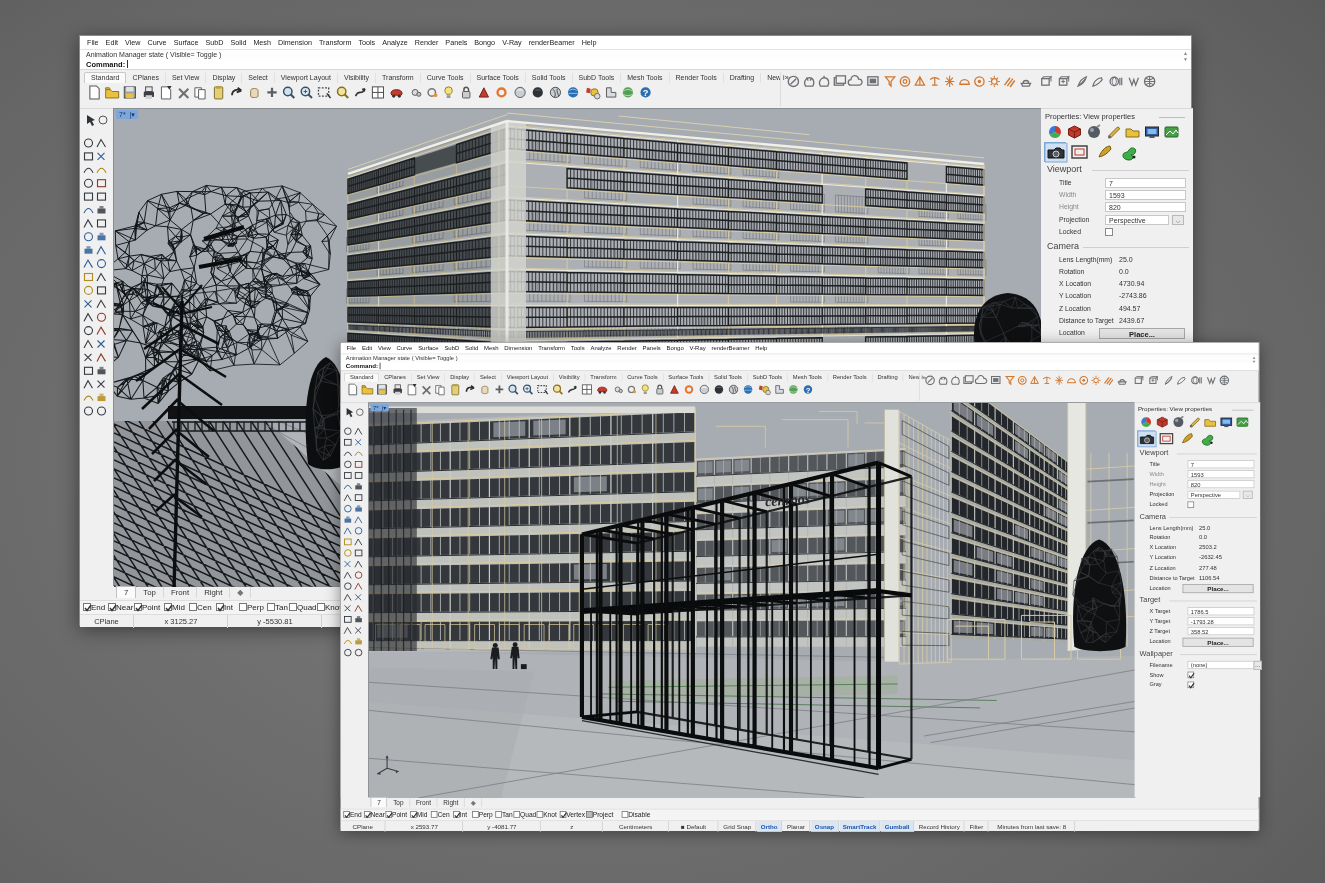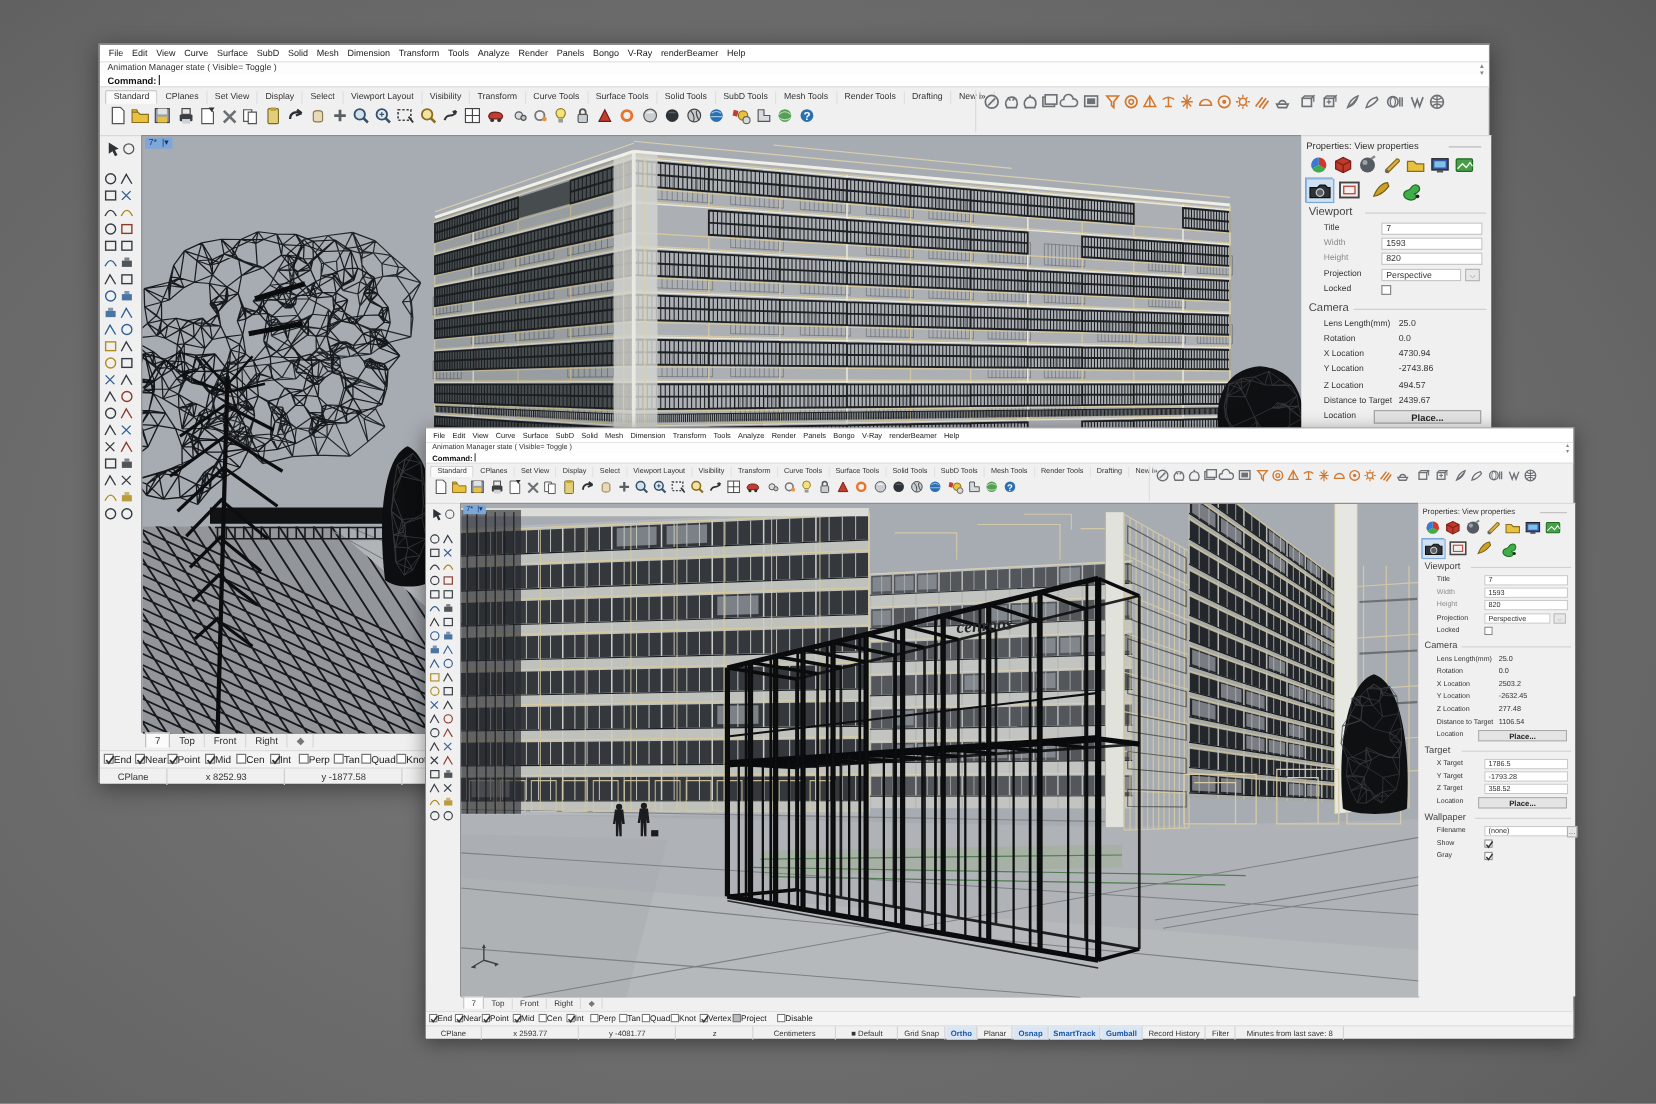--- a/index.html
+++ b/index.html
@@ -477,22 +477,22 @@
       <span style="position:absolute;left:209px;top:2px;font-size:8px;color:#222;white-space:nowrap"><span style="display:inline-block;width:8px;height:8px;background:#fff;border:1px solid #777;vertical-align:-1px"></span>Quad</span>
       <span style="position:absolute;left:237px;top:2px;font-size:8px;color:#222;white-space:nowrap"><span style="display:inline-block;width:8px;height:8px;background:#fff;border:1px solid #777;vertical-align:-1px"></span>Knot</span>
       <span style="position:absolute;left:265px;top:2px;font-size:8px;color:#222;white-space:nowrap"><span style="display:inline-block;width:8px;height:8px;background:#fff;border:1px solid #777;vertical-align:-1px;line-height:0;font-size:0"><svg width="8" height="8" viewBox="0 0 8 8" style="display:block">
             <path d="M1,4 l2,2.5 L7,1" stroke="#333" fill="none" stroke-width="1.4"></path>
           </svg></span>Vertex</span>
       <span style="position:absolute;left:297px;top:2px;font-size:8px;color:#222;white-space:nowrap"><span style="display:inline-block;width:8px;height:8px;background:#b8bcc0;border:1px solid #777;vertical-align:-1px"></span>Project</span>
       <span style="position:absolute;left:340px;top:2px;font-size:8px;color:#222;white-space:nowrap"><span style="display:inline-block;width:8px;height:8px;background:#fff;border:1px solid #777;vertical-align:-1px"></span>Disable</span>
     </div>
   <div class="sbar">
       <div style="position:absolute;left:0px;top:0;width:54px;height:13px;border-right:1px solid #d0d0d0;font-size:7.5px;color:#333;font-weight:normal;text-align:center;line-height:13px;overflow:hidden;white-space:nowrap">CPlane</div>
-      <div style="position:absolute;left:55px;top:0;width:93px;height:13px;border-right:1px solid #d0d0d0;font-size:7.5px;color:#333;font-weight:normal;text-align:center;line-height:13px;overflow:hidden;white-space:nowrap">x 8252.93</div>
-      <div style="position:absolute;left:149px;top:0;width:93px;height:13px;border-right:1px solid #d0d0d0;font-size:7.5px;color:#333;font-weight:normal;text-align:center;line-height:13px;overflow:hidden;white-space:nowrap">y -1877.58</div>
+      <div style="position:absolute;left:55px;top:0;width:93px;height:13px;border-right:1px solid #d0d0d0;font-size:7.5px;color:#333;font-weight:normal;text-align:center;line-height:13px;overflow:hidden;white-space:nowrap">x 3125.27</div>
+      <div style="position:absolute;left:149px;top:0;width:93px;height:13px;border-right:1px solid #d0d0d0;font-size:7.5px;color:#333;font-weight:normal;text-align:center;line-height:13px;overflow:hidden;white-space:nowrap">y -5530.81</div>
       <div style="position:absolute;left:243px;top:0;width:74px;height:13px;border-right:1px solid #d0d0d0;font-size:7.5px;color:#333;font-weight:normal;text-align:center;line-height:13px;overflow:hidden;white-space:nowrap">z</div>
       <div style="position:absolute;left:318px;top:0;width:79px;height:13px;border-right:1px solid #d0d0d0;font-size:7.5px;color:#333;font-weight:normal;text-align:center;line-height:13px;overflow:hidden;white-space:nowrap">Centimeters</div>
       <div style="position:absolute;left:398px;top:0;width:59px;height:13px;border-right:1px solid #d0d0d0;font-size:7.5px;color:#333;font-weight:normal;text-align:center;line-height:13px;overflow:hidden;white-space:nowrap">■ Default</div>
       <div style="position:absolute;left:458px;top:0;width:45px;height:13px;border-right:1px solid #d0d0d0;font-size:7.5px;color:#333;font-weight:normal;text-align:center;line-height:13px;overflow:hidden;white-space:nowrap">Grid Snap</div>
       <div style="position:absolute;left:504px;top:0;width:30px;height:13px;background:#dbe6f4;border-right:1px solid #d0d0d0;font-size:7.5px;color:#1a56a8;font-weight:bold;text-align:center;line-height:13px;overflow:hidden;white-space:nowrap">Ortho</div>
       <div style="position:absolute;left:535px;top:0;width:33px;height:13px;border-right:1px solid #d0d0d0;font-size:7.5px;color:#333;font-weight:normal;text-align:center;line-height:13px;overflow:hidden;white-space:nowrap">Planar</div>
       <div style="position:absolute;left:569px;top:0;width:34px;height:13px;background:#dbe6f4;border-right:1px solid #d0d0d0;font-size:7.5px;color:#1a56a8;font-weight:bold;text-align:center;line-height:13px;overflow:hidden;white-space:nowrap">Osnap</div>
       <div style="position:absolute;left:604px;top:0;width:49px;height:13px;background:#dbe6f4;border-right:1px solid #d0d0d0;font-size:7.5px;color:#1a56a8;font-weight:bold;text-align:center;line-height:13px;overflow:hidden;white-space:nowrap">SmartTrack</div>
       <div style="position:absolute;left:654px;top:0;width:40px;height:13px;background:#dbe6f4;border-right:1px solid #d0d0d0;font-size:7.5px;color:#1a56a8;font-weight:bold;text-align:center;line-height:13px;overflow:hidden;white-space:nowrap">Gumball</div>
       <div style="position:absolute;left:695px;top:0;width:60px;height:13px;border-right:1px solid #d0d0d0;font-size:7.5px;color:#333;font-weight:normal;text-align:center;line-height:13px;overflow:hidden;white-space:nowrap">Record History</div>

